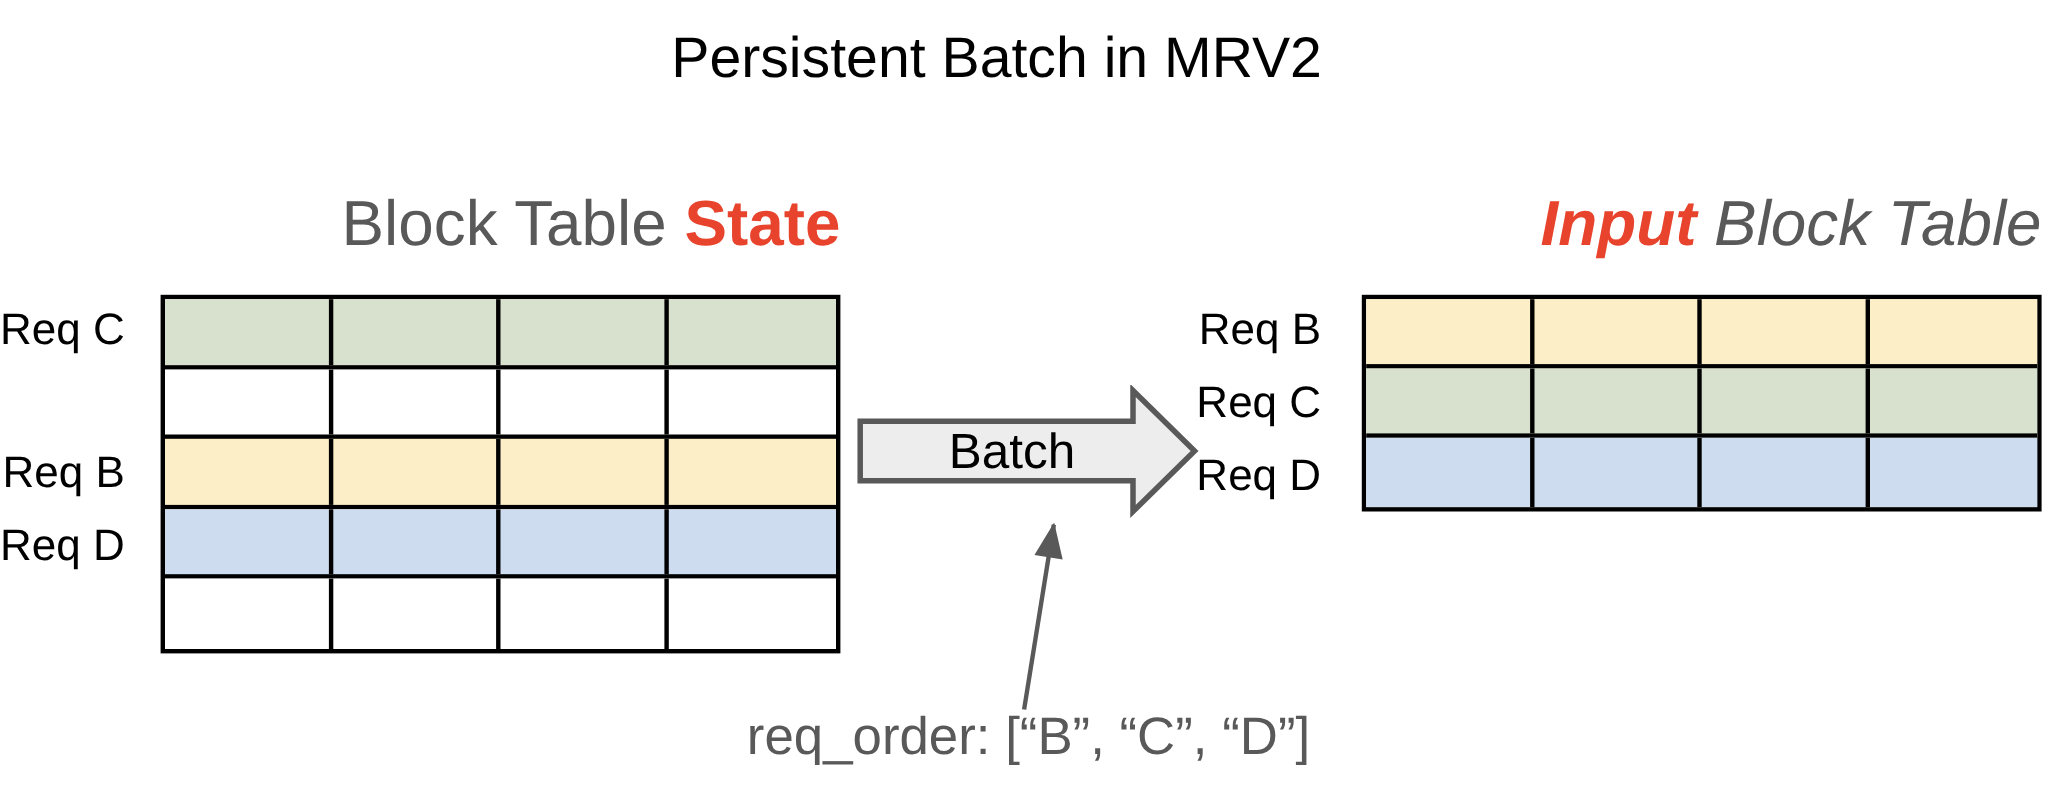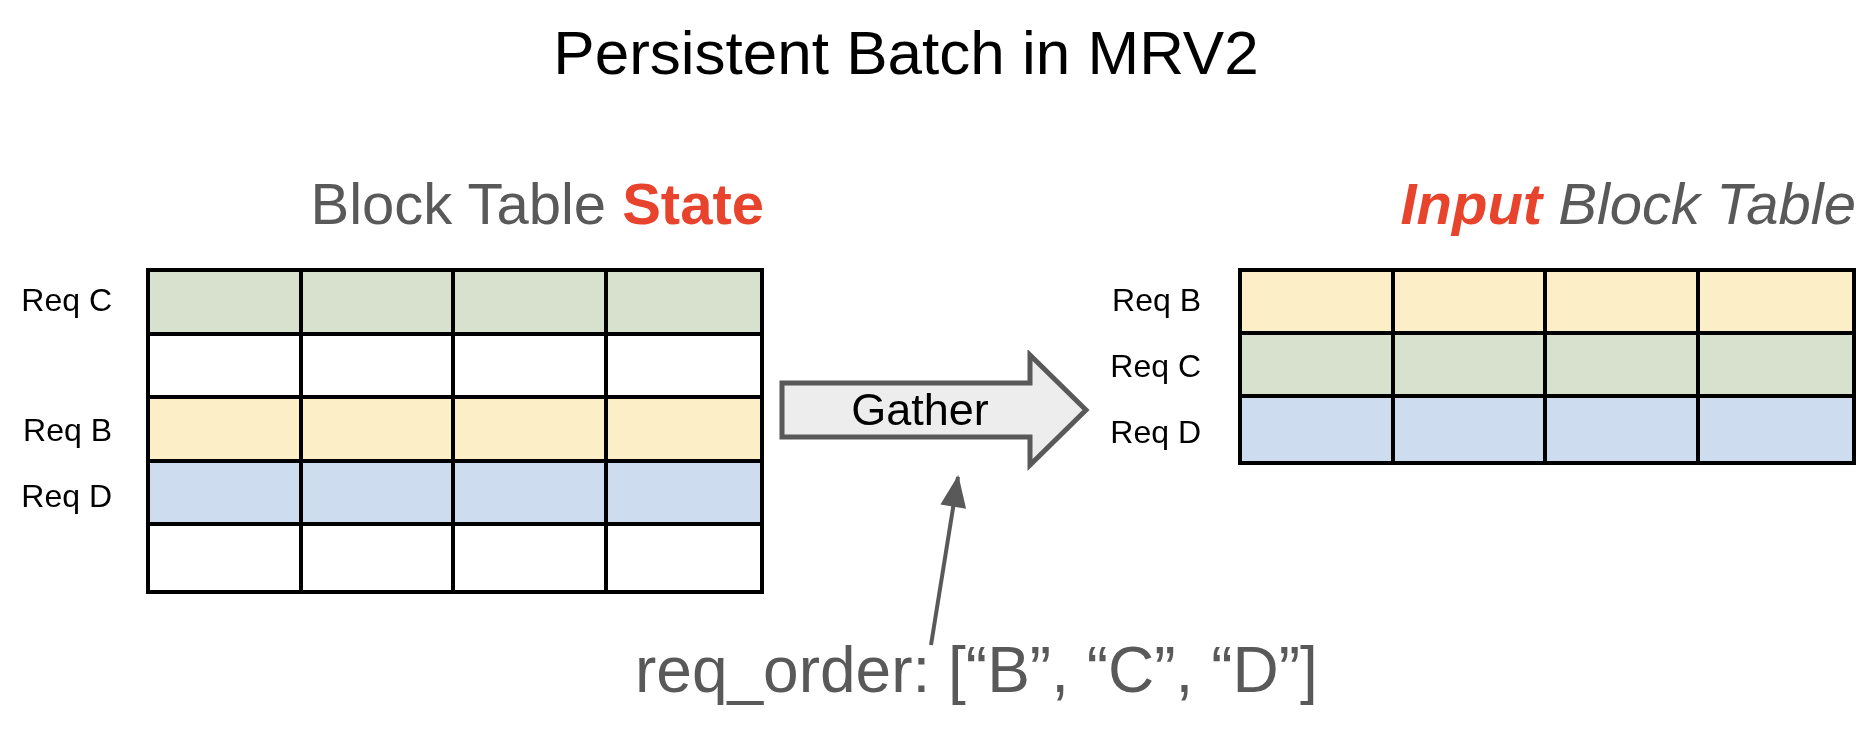--- a/index.html
+++ b/index.html
@@ -9,21 +9,21 @@
     height: 736px;
     background: #ffffff;
     overflow: hidden;
     font-family: "Liberation Sans", sans-serif;
   }
   .abs { position: absolute; }
 
   .diagram-title {
     top: 16px; left: 0; width: 1812px;
     text-align: center;
-    font-size: 62px;
+    font-size: 52px;
     line-height: 74px;
     color: #000000;
     white-space: nowrap;
   }
 
   .table-heading {
     top: 172px;
     text-align: right;
     font-size: 58px;
     line-height: 64px;
@@ -53,40 +53,40 @@
   .tcell { border-right: 4px solid var(--cell-border, #000); }
   .tcell:last-child { border-right: none; }
 
   .labels { position: absolute; display: grid; }
   .left-labels  { left: 0;      top: 268px; width: 112px; height: 326px; grid-template-rows: repeat(5, 1fr); }
   .right-labels { left: 1036px; top: 268px; width: 165px; height: 197px; grid-template-rows: repeat(3, 1fr); }
   .rowlabel {
     display: flex;
     align-items: center;
     justify-content: flex-end;
-    font-size: 32px;
+    font-size: 40px;
     color: #000000;
     white-space: nowrap;
   }
 
   .gather-svg { left: 778px; top: 350px; }
   .gather-label {
     left: 782px; top: 384px; width: 248px; height: 52px;
     display: flex; align-items: center; justify-content: center;
     padding-left: 14px;
     font-size: 45px;
     color: #000000;
   }
 
   .annot-svg { left: 900px; top: 455px; }
 
   .annotation-text {
     left: 635px; top: 642px; width: 600px;
     text-align: center;
-    font-size: 64px;
+    font-size: 48px;
     line-height: 56px;
     color: var(--gray, #595959);
     white-space: nowrap;
   }
 </style>
 </head>
 <body>
 
 <div id="canvas">
 
@@ -160,21 +160,21 @@
         <div class="tcell"></div>
         <div class="tcell"></div>
         <div class="tcell"></div>
         <div class="tcell"></div>
       </div>
     </div>
 
   <svg class="abs gather-svg" width="312" height="122" viewBox="0 0 312 122">
     <polygon points="4,33 252,33 252,5 308,60 252,115 252,87 4,87" fill="var(--arrow-fill, #ededed)" stroke="var(--arrow-stroke, #595959)" stroke-width="5" stroke-linejoin="miter"></polygon>
   </svg>
-  <div class="abs gather-label">Gather</div>
+  <div class="abs gather-label">Batch</div>
 
   <svg class="abs annot-svg" width="90" height="200" viewBox="0 0 90 200">
     <defs>
       <marker id="ah" markerWidth="36" markerHeight="30" refX="32" refY="15" orient="auto" markerUnits="userSpaceOnUse">
         <path d="M2,2 L34,15 L2,28 Z" fill="var(--arrow-stroke, #595959)"></path>
       </marker>
     </defs>
     <line x1="31" y1="190" x2="58" y2="22" stroke="var(--arrow-stroke, #595959)" stroke-width="4" marker-end="url(#ah)"></line>
   </svg>
 

